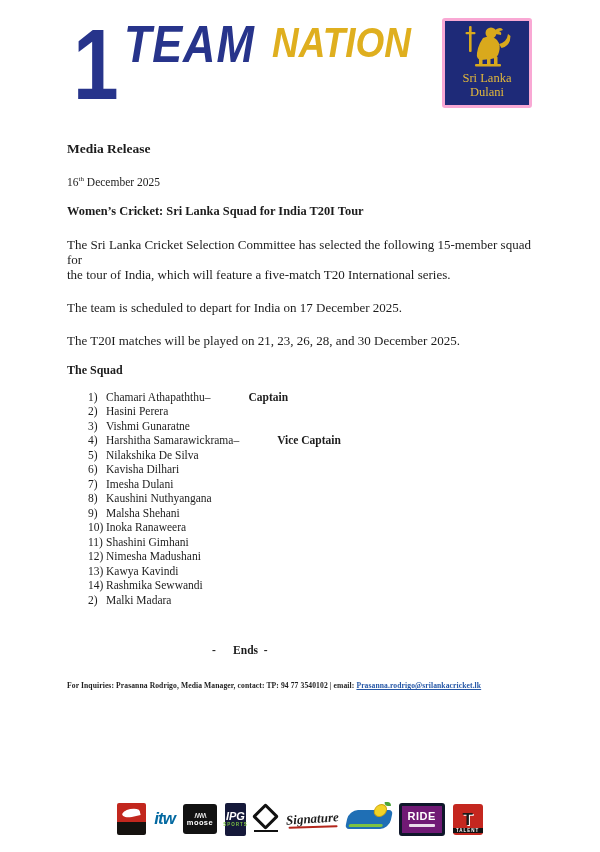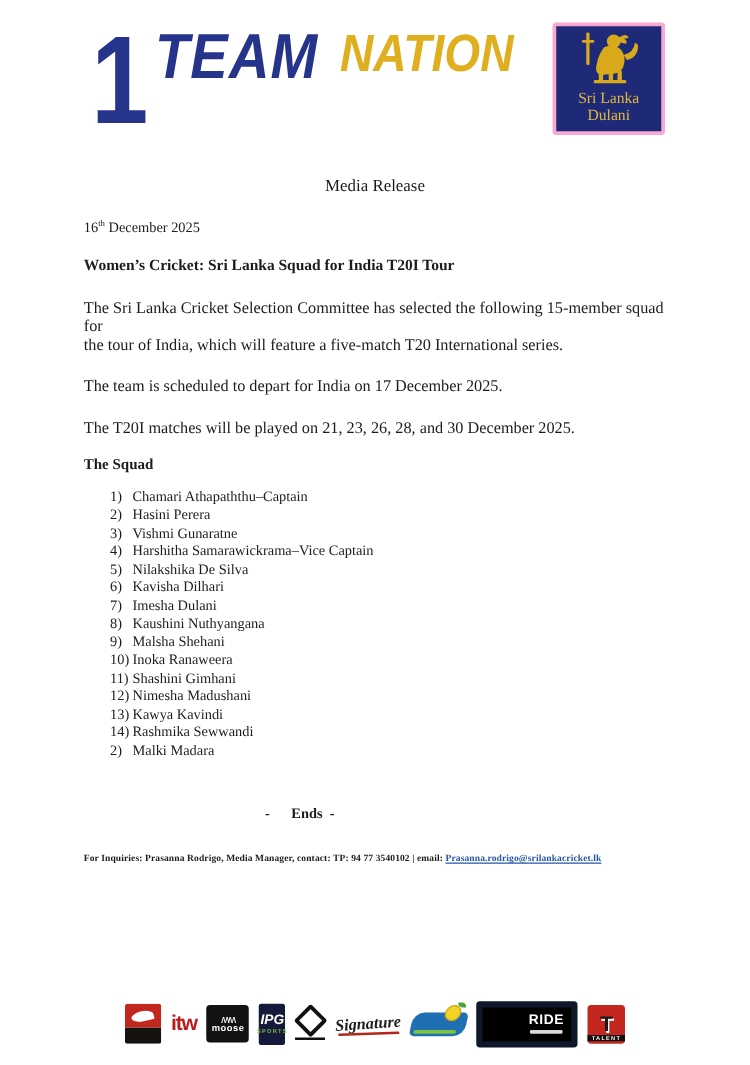--- a/index.html
+++ b/index.html
@@ -16,65 +16,65 @@
   .logo-nation{font-family:"Liberation Sans",sans-serif;font-weight:900;font-size:42px;line-height:1;
                color:#dfaf1f;letter-spacing:0px;transform:scaleX(.88);transform-origin:left;}
   .emblem{position:relative;width:90px;height:90px;background:#1e2a78;border:3px solid #f9a8d4;
           border-radius:3px;margin-left:12px;box-sizing:border-box;}
   .emblem svg{position:absolute;top:3px;left:50%;transform:translateX(-50%);}
   .emblem-text{position:absolute;bottom:6px;width:100%;text-align:center;color:#e3b83a;
                font-size:12.5px;line-height:1.08;font-family:"Liberation Serif",serif;}
 
   
   .doc{padding:0 67px;}
-  .media-release{text-align:center;font-weight:normal;font-size:13.5px;margin-top:13px;}
+  .media-release{text-align:left;font-weight:bold;font-size:13.5px;margin-top:13px;}
   .date-line{margin-top:18px;font-size:11.5px;}
   .date-line sup{font-size:7px;}
   .doc-title{margin-top:16px;font-size:12.4px;font-weight:bold;}
   .para{margin-top:18px;font-size:13px;line-height:15px;}
   .squad-heading{margin-top:15px;font-size:12px;font-weight:bold;}
   .squad-list{margin-top:12px;font-size:11.5px;}
   .sq-row{display:flex;line-height:14.5px;padding-left:21px;}
   .sq-num{flex:0 0 18px;}
-  .sq-role{font-weight:normal;}
+  .sq-role{font-weight:bold;margin-left:38px;}
   .ends-line{margin-top:37px;padding-left:145px;font-weight:bold;font-size:11.5px;white-space:pre;}
   .footer-line{margin-top:25px;font-size:7.6px;font-weight:bold;letter-spacing:.1px;}
   .footer-email{color:#2456a6;text-decoration:underline;cursor:pointer;}
 
   
   .sponsors{position:absolute;left:0;right:0;bottom:12px;display:flex;justify-content:center;
             align-items:center;gap:8px;height:42px;font-family:"Liberation Sans",sans-serif;}
   .sp{display:flex;align-items:center;justify-content:center;}
   .sp1{width:29px;height:32px;flex-direction:column;border-radius:2px;overflow:hidden;}
   .sp1 .top{width:100%;height:60%;background:#c2271e;position:relative;}
   .sp1 .top:after{content:"";position:absolute;left:5px;top:6px;width:18px;height:8px;background:#fff;
                   border-radius:50% 50% 0 50%;transform:rotate(-12deg);}
   .sp1 .bot{width:100%;height:40%;background:#15120f;}
-  .sp2{font-weight:bold;font-size:17px;color:#b91c1c;letter-spacing:-1px;}
+  .sp2{font-weight:bold;font-size:17px;color:#0369a1;font-style:italic;letter-spacing:-1px;}
   .sp3{width:34px;height:30px;background:#121212;border-radius:3px;flex-direction:column;}
   .sp3 .ant{color:#fff;font-size:9px;line-height:6px;letter-spacing:-1px;}
   .sp3 .txt{color:#fff;font-size:7.5px;font-weight:bold;letter-spacing:.4px;}
   .sp4{width:21px;height:33px;background:#15193a;border-radius:2px;flex-direction:column;}
   .sp4 .ipg{color:#fff;font-weight:900;font-style:italic;font-size:11px;line-height:11px;}
   .sp4 .spt{color:#7dc242;font-weight:bold;font-size:4.5px;letter-spacing:1px;}
   .sp5{flex-direction:column;}
   .sp5 .dia{width:13px;height:13px;border:3px solid #111;transform:rotate(45deg);border-radius:2px;}
   .sp5 .bar{width:24px;height:2px;background:#111;margin-top:4px;}
   .sp6{font-family:"Liberation Serif",serif;font-style:italic;font-weight:bold;font-size:13px;
        color:#1d1d1d;position:relative;transform:rotate(-4deg);}
   .sp6:after{content:"";position:absolute;left:2px;bottom:-1px;width:92%;height:2px;background:#b3261c;
              border-radius:2px;transform:rotate(2deg);}
   .sp7{width:44px;height:19px;background:#1f6fb5;border-radius:9px 4px 9px 4px;transform:skewX(-12deg);
        position:relative;}
   .sp7 .lemon{position:absolute;right:6px;top:-6px;width:11px;height:11px;background:#f2d327;
               border-radius:50%;border:1px solid #cfa40e;}
   .sp7 .leaf{position:absolute;right:3px;top:-8px;width:7px;height:4px;background:#4ca536;
              border-radius:0 6px 0 6px;}
   .sp7 .swoosh{position:absolute;left:3px;bottom:2px;width:34px;height:3px;background:#7dc242;border-radius:3px;}
-  .sp8{width:40px;height:27px;background:#000000;border:5px solid #0f172a;border-radius:3px;flex-direction:column;padding-left:31px;}
+  .sp8{width:40px;height:27px;background:#701a75;border:3px solid #0f172a;border-radius:3px;flex-direction:column;}
   .sp8 .ride{color:#fff;font-weight:900;font-size:11px;line-height:11px;letter-spacing:.5px;}
   .sp8 .sub{width:26px;height:3px;background:#fff;margin-top:2px;border-radius:1px;opacity:.85;}
   .sp9{width:30px;height:31px;background:#c4271f;border-radius:3px;flex-direction:column;position:relative;}
   .sp9 .t{color:#1a1a1a;font-weight:900;font-size:17px;line-height:17px;text-shadow:1px 1px 0 #fff;}
   .sp9 .strip{position:absolute;bottom:2px;width:100%;text-align:center;background:#111;color:#fff;
               font-size:4.5px;font-weight:bold;letter-spacing:1px;}
 </style>
 </head>
 <body>
 

